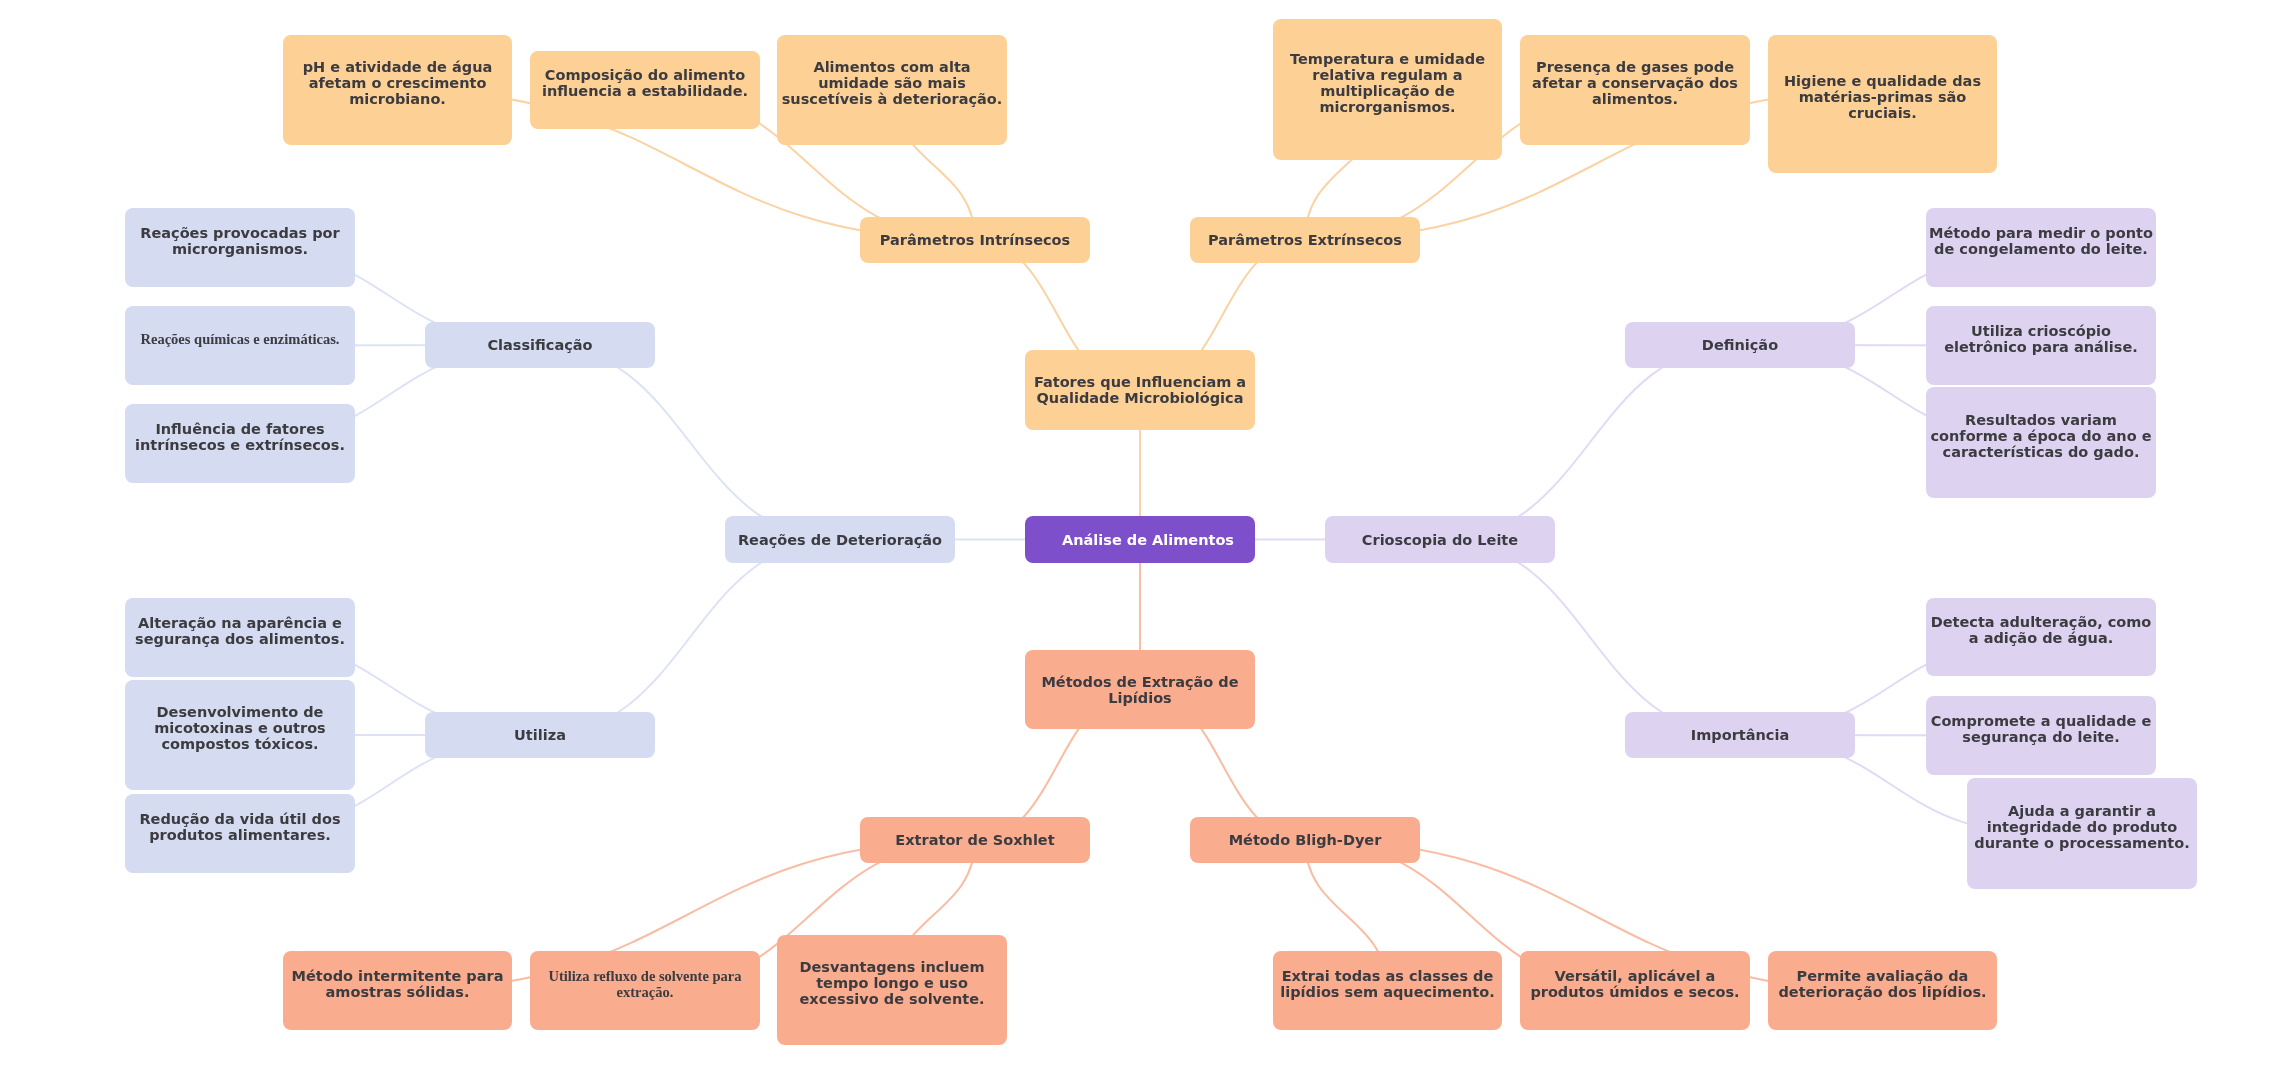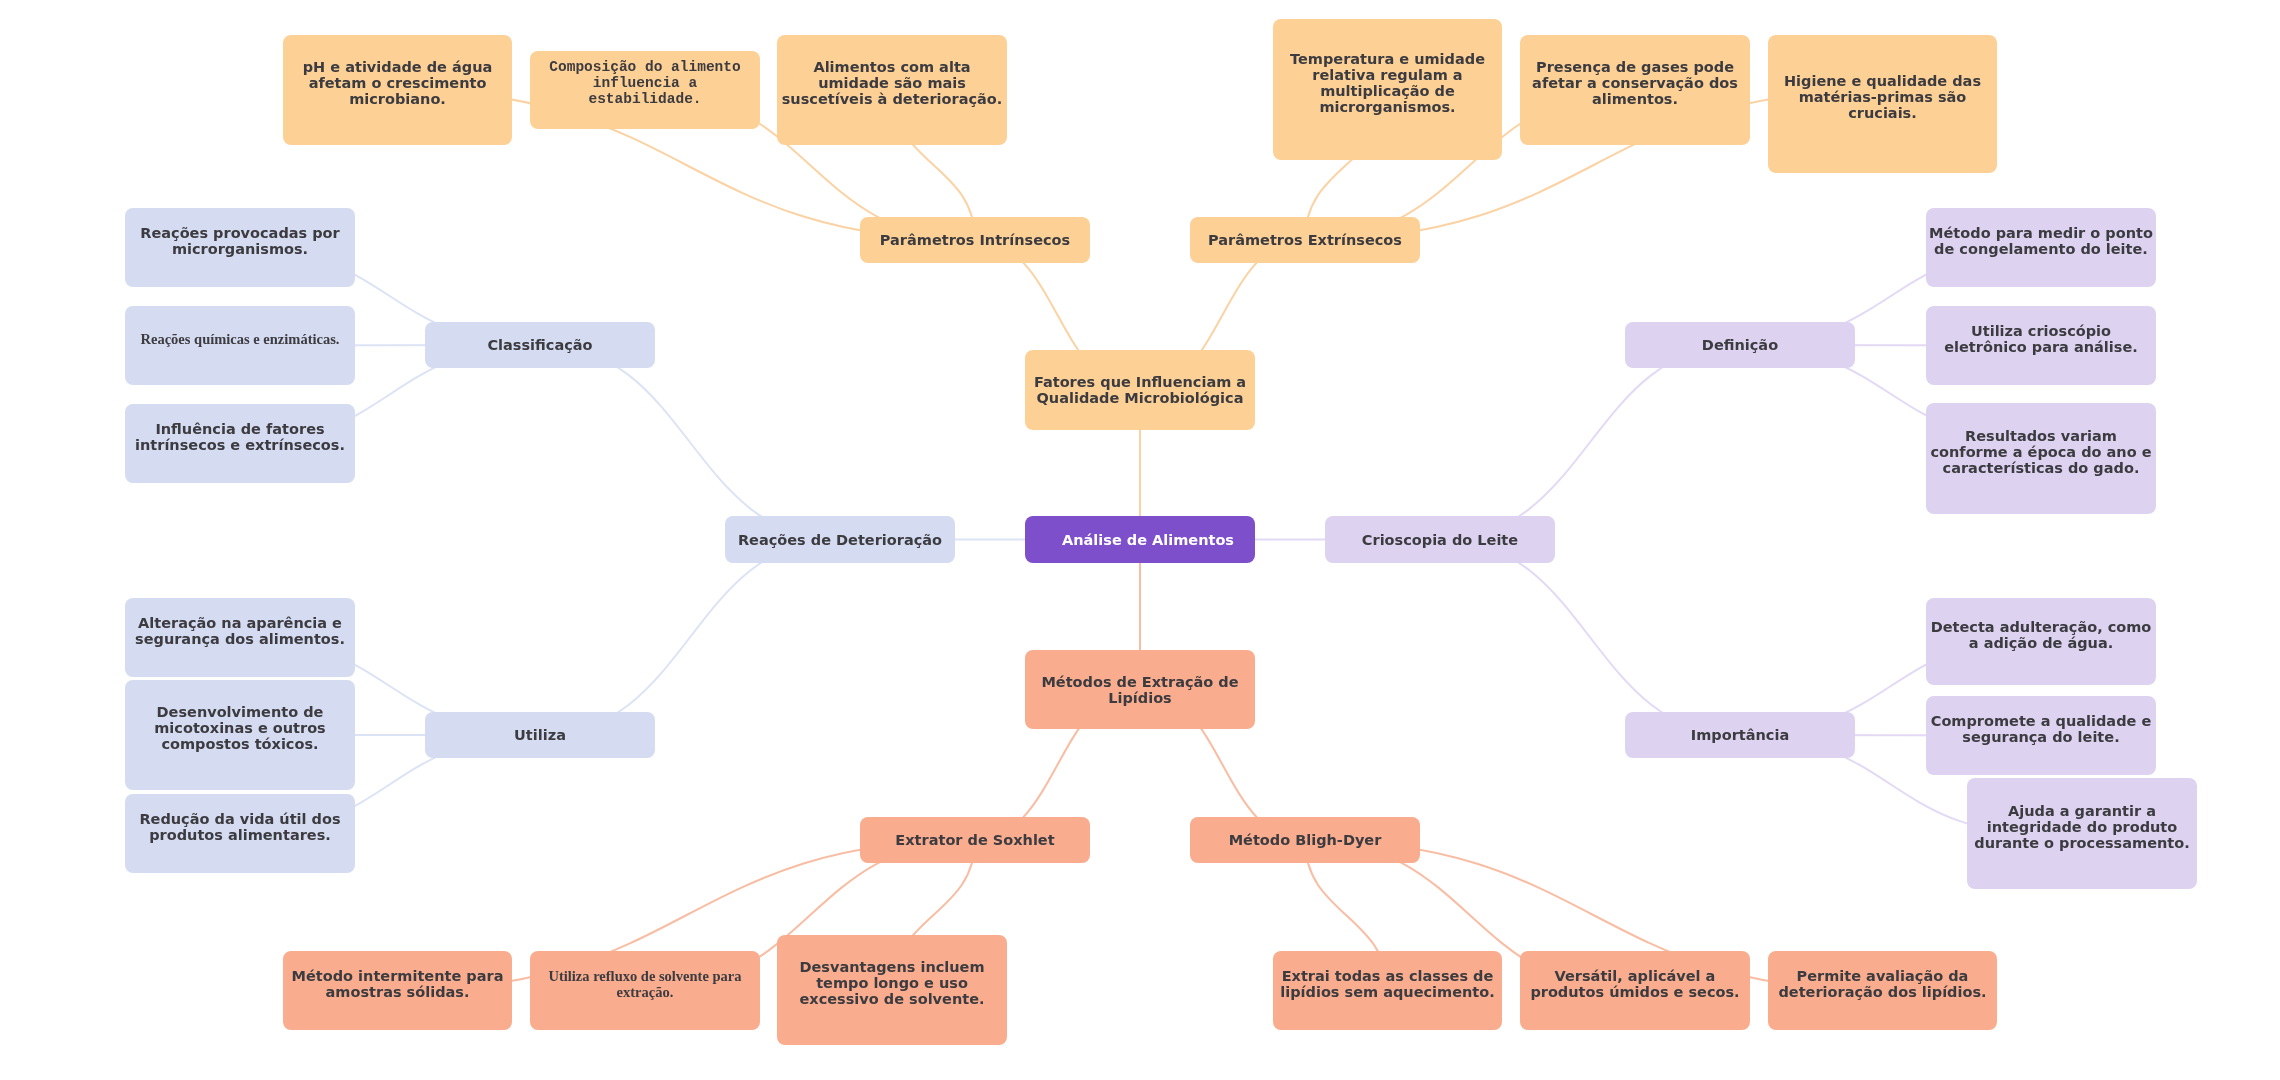--- a/index.html
+++ b/index.html
@@ -69,21 +69,21 @@
   </div>
 <div class="node c-orange" id="n-intrinsecos" style="left:860px;top:217px;width:230px;height:46px;">
     <span>Parâmetros Intrínsecos</span>
   </div>
 <div class="node c-orange" id="n-extrinsecos" style="left:1190px;top:217px;width:230px;height:46px;">
     <span>Parâmetros Extrínsecos</span>
   </div>
 <div class="node c-orange leaf" id="n-ph" style="left:283px;top:35px;width:229px;height:110px;">
     <span>pH e atividade de água afetam o crescimento microbiano.</span>
   </div>
-<div class="node c-orange leaf" id="n-composicao" style="left:530px;top:51px;width:230px;height:78px;font-family:Liberation Mono, monospace;">
+<div class="node c-orange leaf" id="n-composicao" style="left:530px;top:51px;width:230px;height:78px;">
     <span>Composição do alimento influencia a estabilidade.</span>
   </div>
 <div class="node c-orange leaf" id="n-umidade" style="left:777px;top:35px;width:230px;height:110px;">
     <span>Alimentos com alta umidade são mais suscetíveis à deterioração.</span>
   </div>
 <div class="node c-orange leaf" id="n-temperatura" style="left:1273px;top:19px;width:229px;height:141px;">
     <span>Temperatura e umidade relativa regulam a multiplicação de microrganismos.</span>
   </div>
 <div class="node c-orange leaf" id="n-gases" style="left:1520px;top:35px;width:230px;height:110px;">
     <span>Presença de gases pode afetar a conservação dos alimentos.</span>
@@ -128,24 +128,24 @@
   </div>
 <div class="node c-purple" id="n-importancia" style="left:1625px;top:712px;width:230px;height:46px;">
     <span>Importância</span>
   </div>
 <div class="node c-purple leaf" id="n-d_metodo" style="left:1926px;top:208px;width:230px;height:79px;">
     <span>Método para medir o ponto de congelamento do leite.</span>
   </div>
 <div class="node c-purple leaf" id="n-d_utiliza" style="left:1926px;top:306px;width:230px;height:79px;">
     <span>Utiliza crioscópio eletrônico para análise.</span>
   </div>
-<div class="node c-purple leaf" id="n-d_result" style="left:1926px;top:403px;width:230px;height:111px;">
+<div class="node c-purple leaf" id="n-d_result" style="left:1926px;top:387px;width:230px;height:111px;">
     <span>Resultados variam conforme a época do ano e características do gado.</span>
   </div>
-<div class="node c-purple leaf" id="n-p_detecta" style="left:1926px;top:598px;width:230px;height:87px;">
+<div class="node c-purple leaf" id="n-p_detecta" style="left:1926px;top:598px;width:230px;height:78px;">
     <span>Detecta adulteração, como a adição de água.</span>
   </div>
 <div class="node c-purple leaf" id="n-p_comp" style="left:1926px;top:696px;width:230px;height:79px;">
     <span>Compromete a qualidade e segurança do leite.</span>
   </div>
 <div class="node c-purple leaf" id="n-p_ajuda" style="left:1926px;top:778px;width:230px;height:111px;margin-left:41px;">
     <span>Ajuda a garantir a integridade do produto durante o processamento.</span>
   </div>
 
 <div class="node c-salmon" id="n-metodos" style="left:1025px;top:650px;width:230px;height:79px;">

